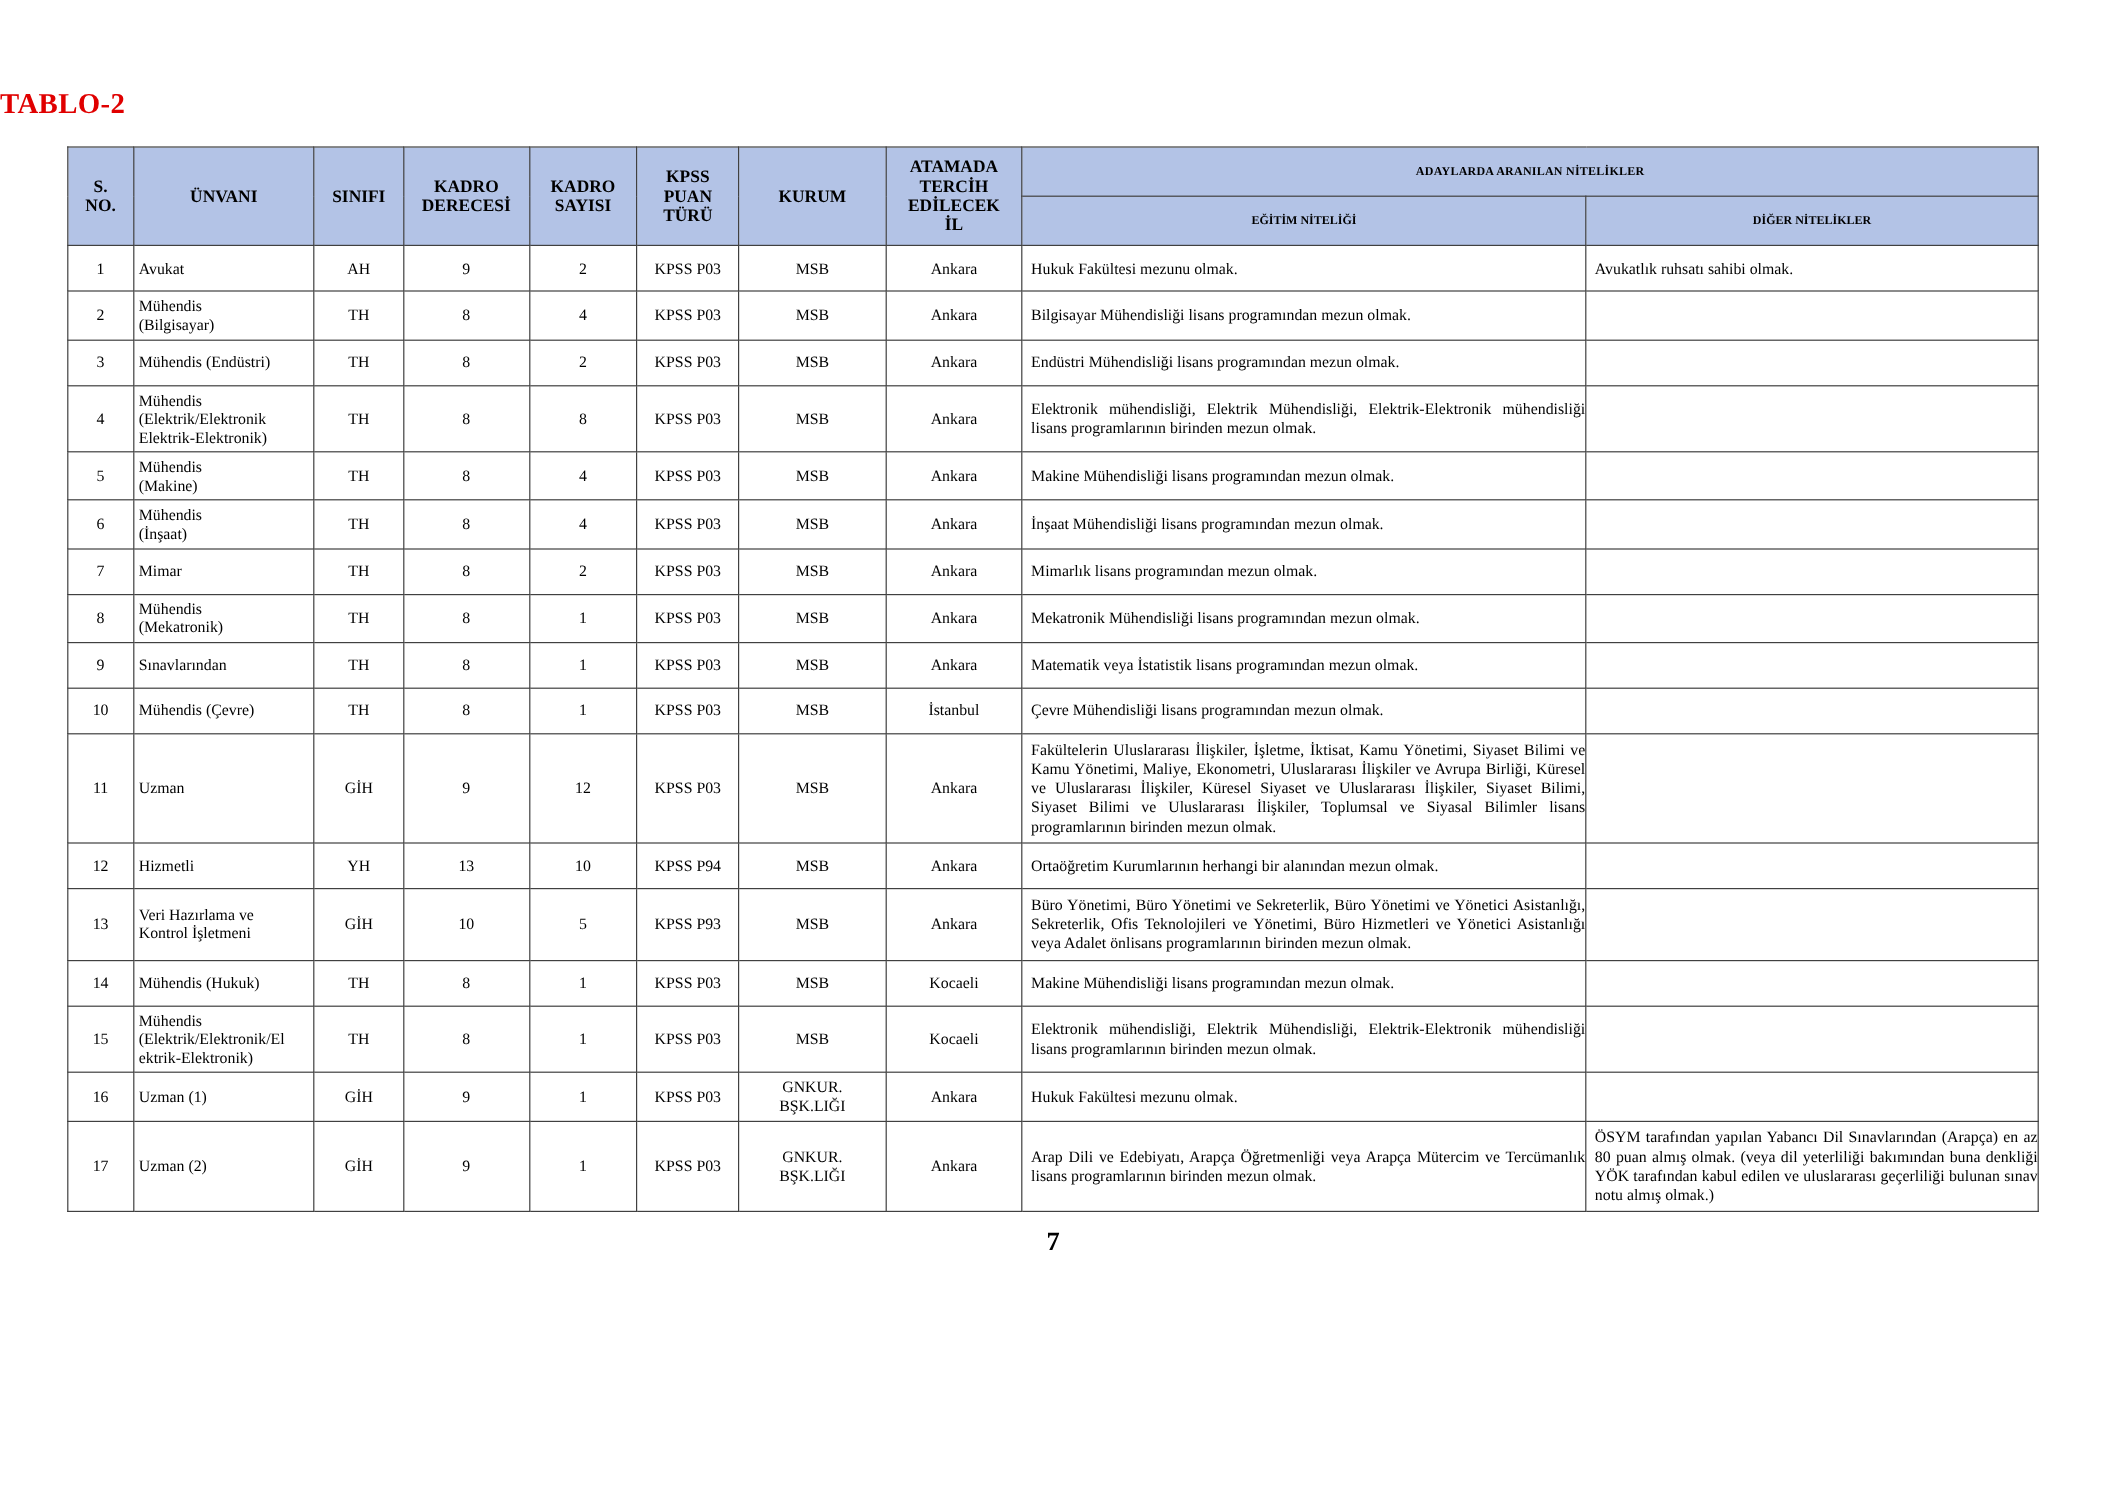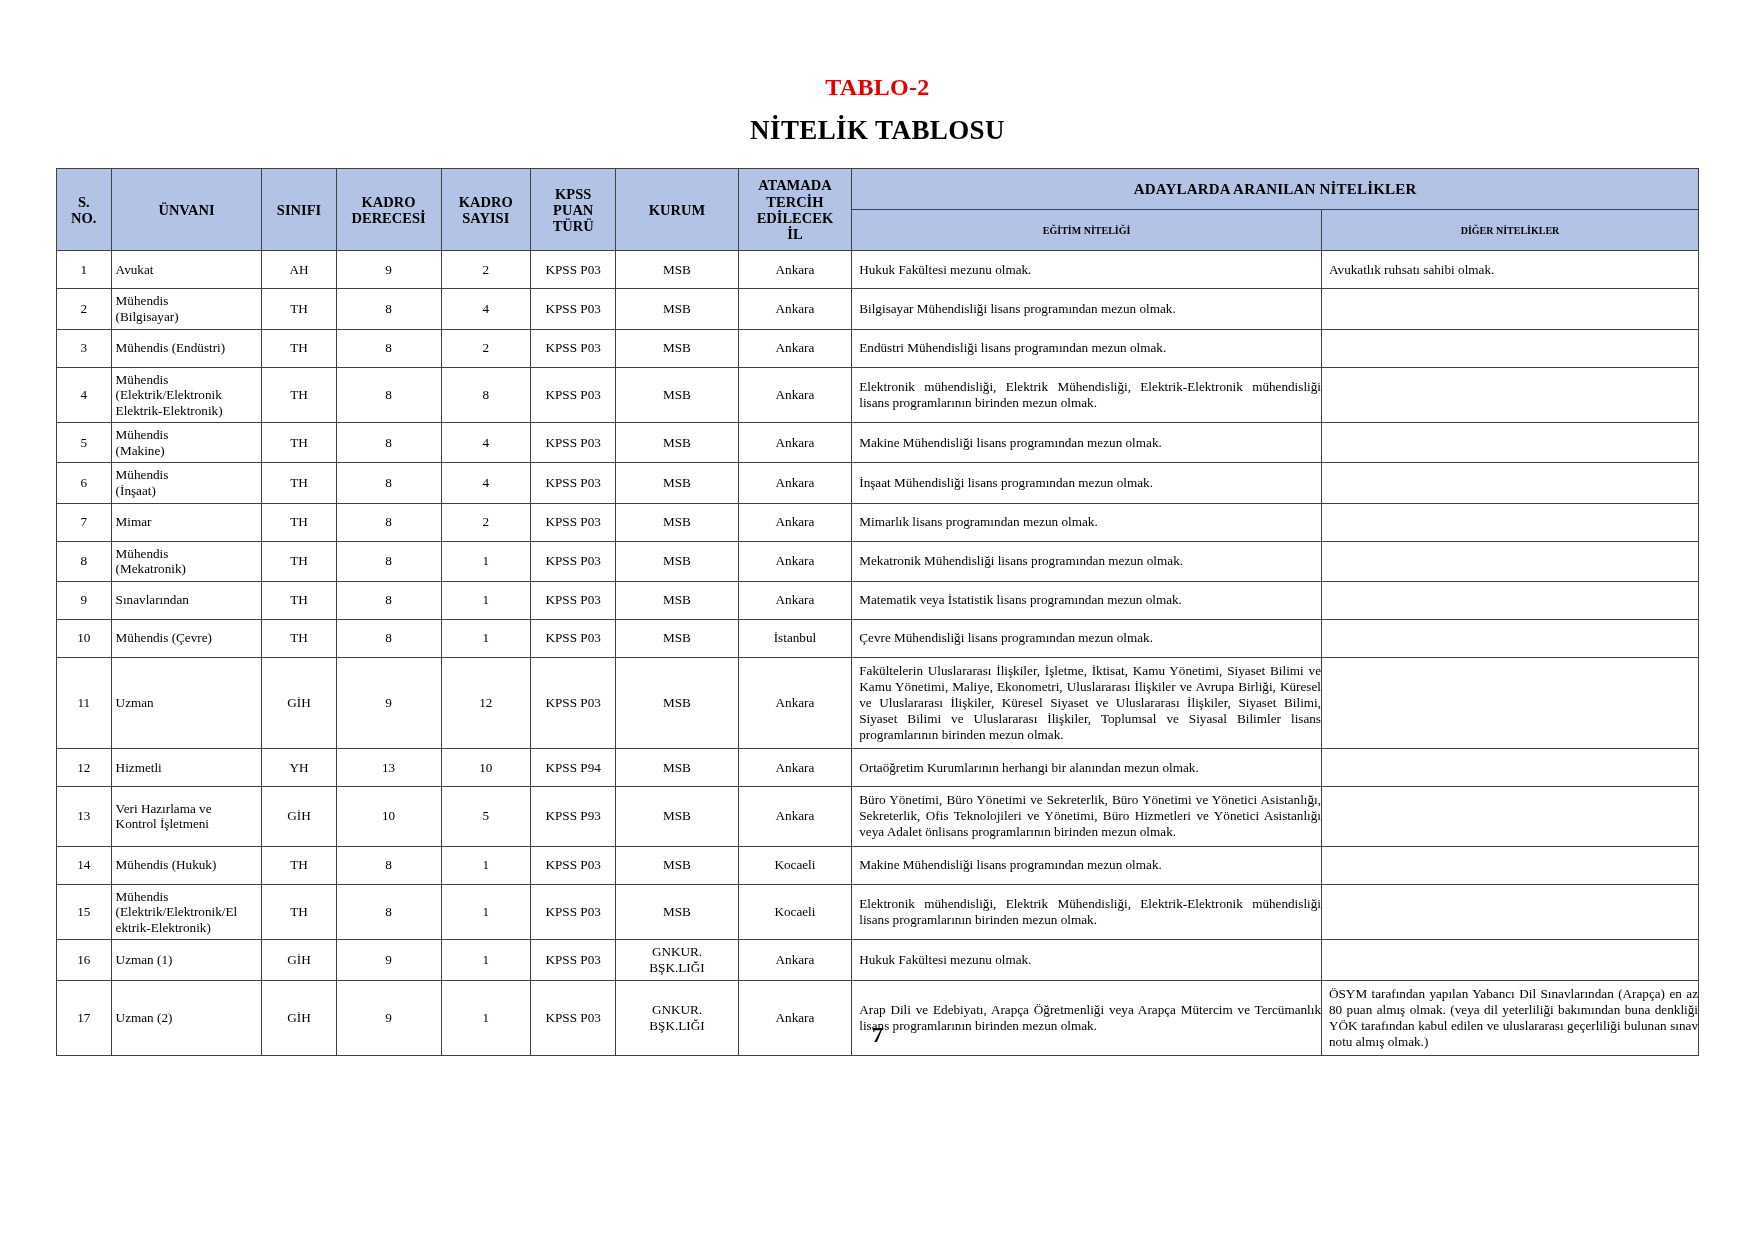--- a/index.html
+++ b/index.html
@@ -14,21 +14,20 @@
   }
   .page {
     position: relative;
     width: 1755px;
     height: 1241px;
     padding: 0;
     background: #ffffff;
     overflow: hidden;
   }
   .title-block {
-    text-align: center;
     padding-top: 74px;
   }
   .tablo-label {
     font-size: 24px;
     font-weight: bold;
     color: #e00000;
     letter-spacing: 0.3px;
     line-height: 1.1;
   }
   .tablo-subtitle {
@@ -53,21 +52,21 @@
   }
   thead th {
     background: #b3c3e6;
     font-weight: bold;
     text-align: center;
     font-size: 14.5px;
     line-height: 1.12;
     padding: 3px 2px;
   }
   thead th.nit-group {
-    font-size: 15px;
+    font-size: 10px;
     letter-spacing: 0.2px;
     height: 40px;
   }
   thead th.nit-sub {
     font-size: 10px;
     height: 40px;
   }
   thead th.tall {
     height: 82px;
   }
@@ -106,21 +105,20 @@
     font-weight: bold;
   }
 </style>
 </head>
 <body>
 
 <div class="page">
 
   <div class="title-block">
     <div class="tablo-label">TABLO-2</div>
-    <div class="tablo-subtitle">NİTELİK TABLOSU</div>
   </div>
 
   <div class="table-wrap">
     <table class="nitelik">
       <colgroup>
         <col class="col-no">
           <col class="col-unvani">
           <col class="col-sinifi">
         <col class="col-derece">
           <col class="col-sayi">

